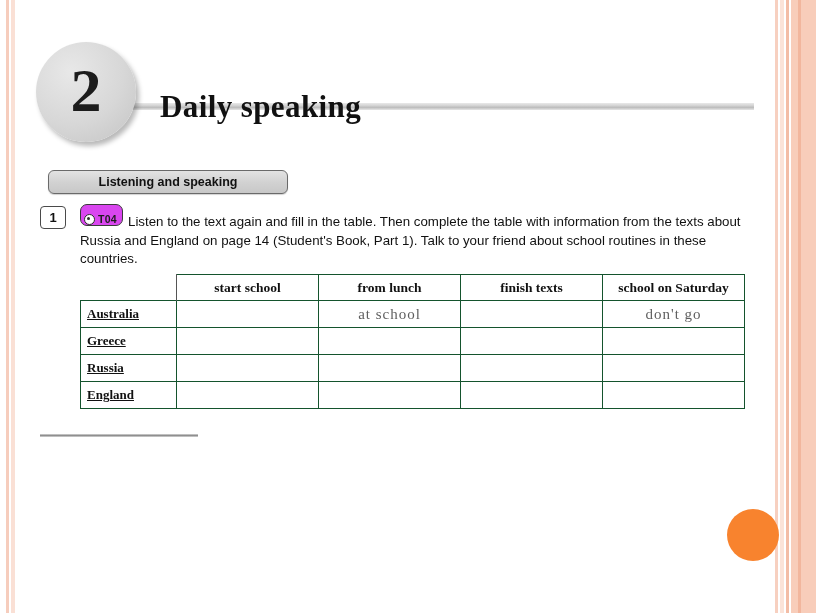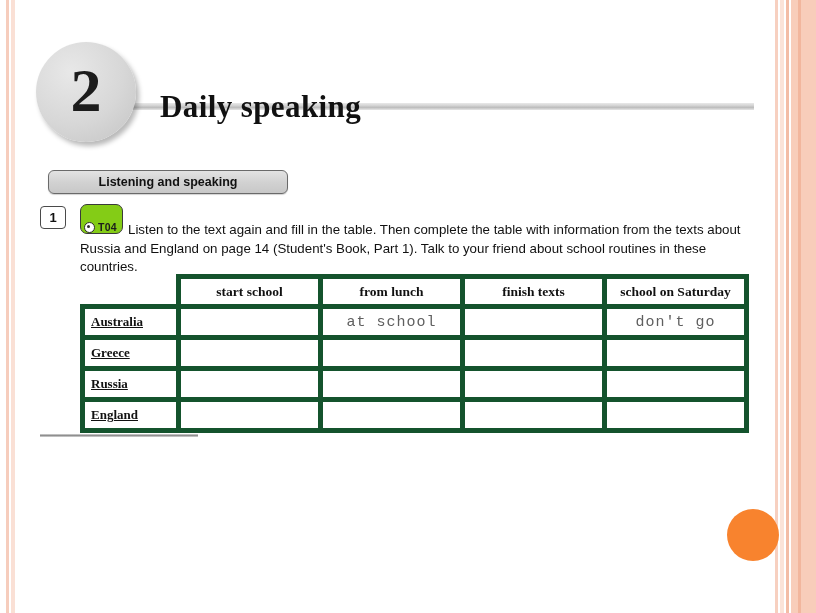--- a/index.html
+++ b/index.html
@@ -129,25 +129,25 @@
     color: #111111;
     text-align: left;
   }
 
   .audio-badge {
     display: inline-flex;
     align-items: flex-start;
     gap: 3px;
     border: 1.4px solid #3a3a3a;
     border-radius: 7px;
-    padding: 17px 5px 0px 3px;
+    padding: 9px 5px 0px 3px;
     margin-right: 5px;
     position: relative;
     top: -1px;
-    background: #84cc16;
+    background: #d946ef;
   }
   .audio-disc {
     width: 9px;
     height: 9px;
     border-radius: 50%;
     border: 1.6px solid #2c2c2c;
     background: #ffffff;
     position: relative;
     display: inline-block;
   }
@@ -172,21 +172,21 @@
   
   .routines-table {
     position: absolute;
     left: 80px;
     top: 274px;
     width: 665px;
     border-collapse: collapse;
     table-layout: fixed;
   }
   .routines-table td, .routines-table th {
-    border: 5px solid #14532d;
+    border: 1px solid #14532d;
     height: 26px;
     padding: 0 6px;
     vertical-align: middle;
   }
   .routines-table .corner-cell {
     border-top: none;
     border-left: none;
     border-right: 1px solid #555555;
     border-bottom: none;
     background: transparent;
@@ -203,21 +203,21 @@
     font-family: "Liberation Serif", serif;
     font-size: 13px;
     font-weight: bold;
     color: #111111;
     text-align: left;
     padding-left: 8px;
     text-decoration: underline;
   }
   .answer-cell {
     text-align: center;
-    font-family: Liberation Mono, monospace;
+    font-family: Liberation Serif, serif;
     font-size: 15px;
     color: #5f5f5f;
     letter-spacing: 1px;
   }
   .col-label  { width: 96px; }
   .col-data   { width: 142px; }
 
   
   .footer-rule {
     position: absolute;

